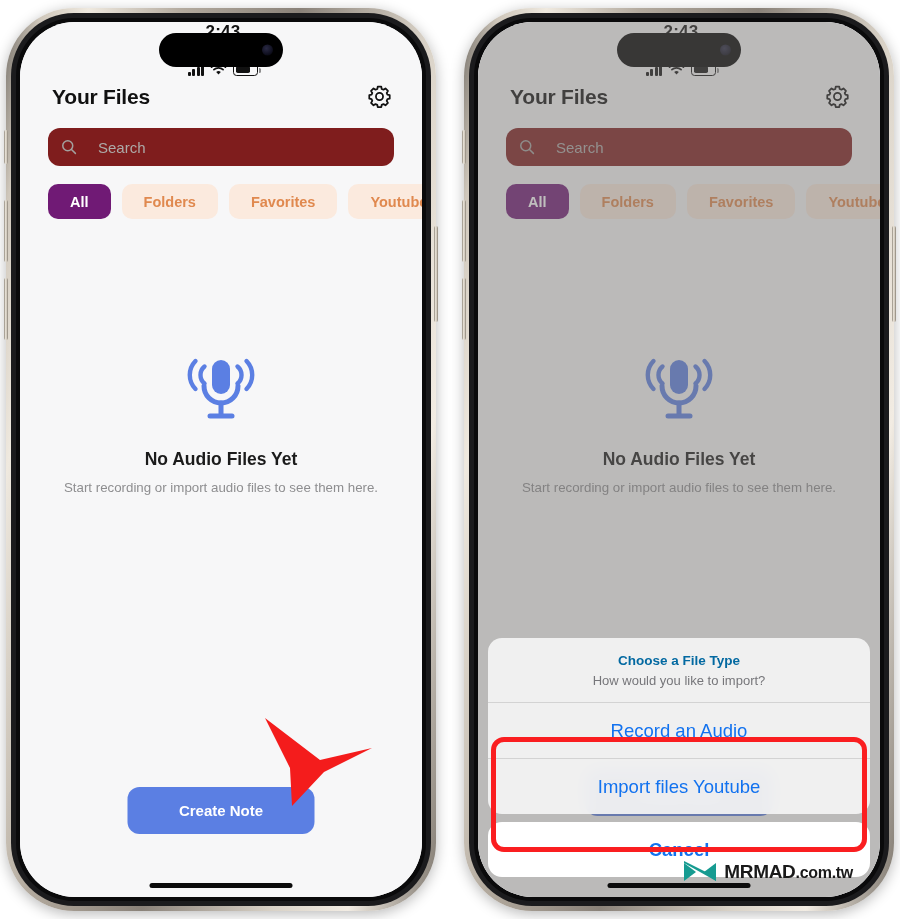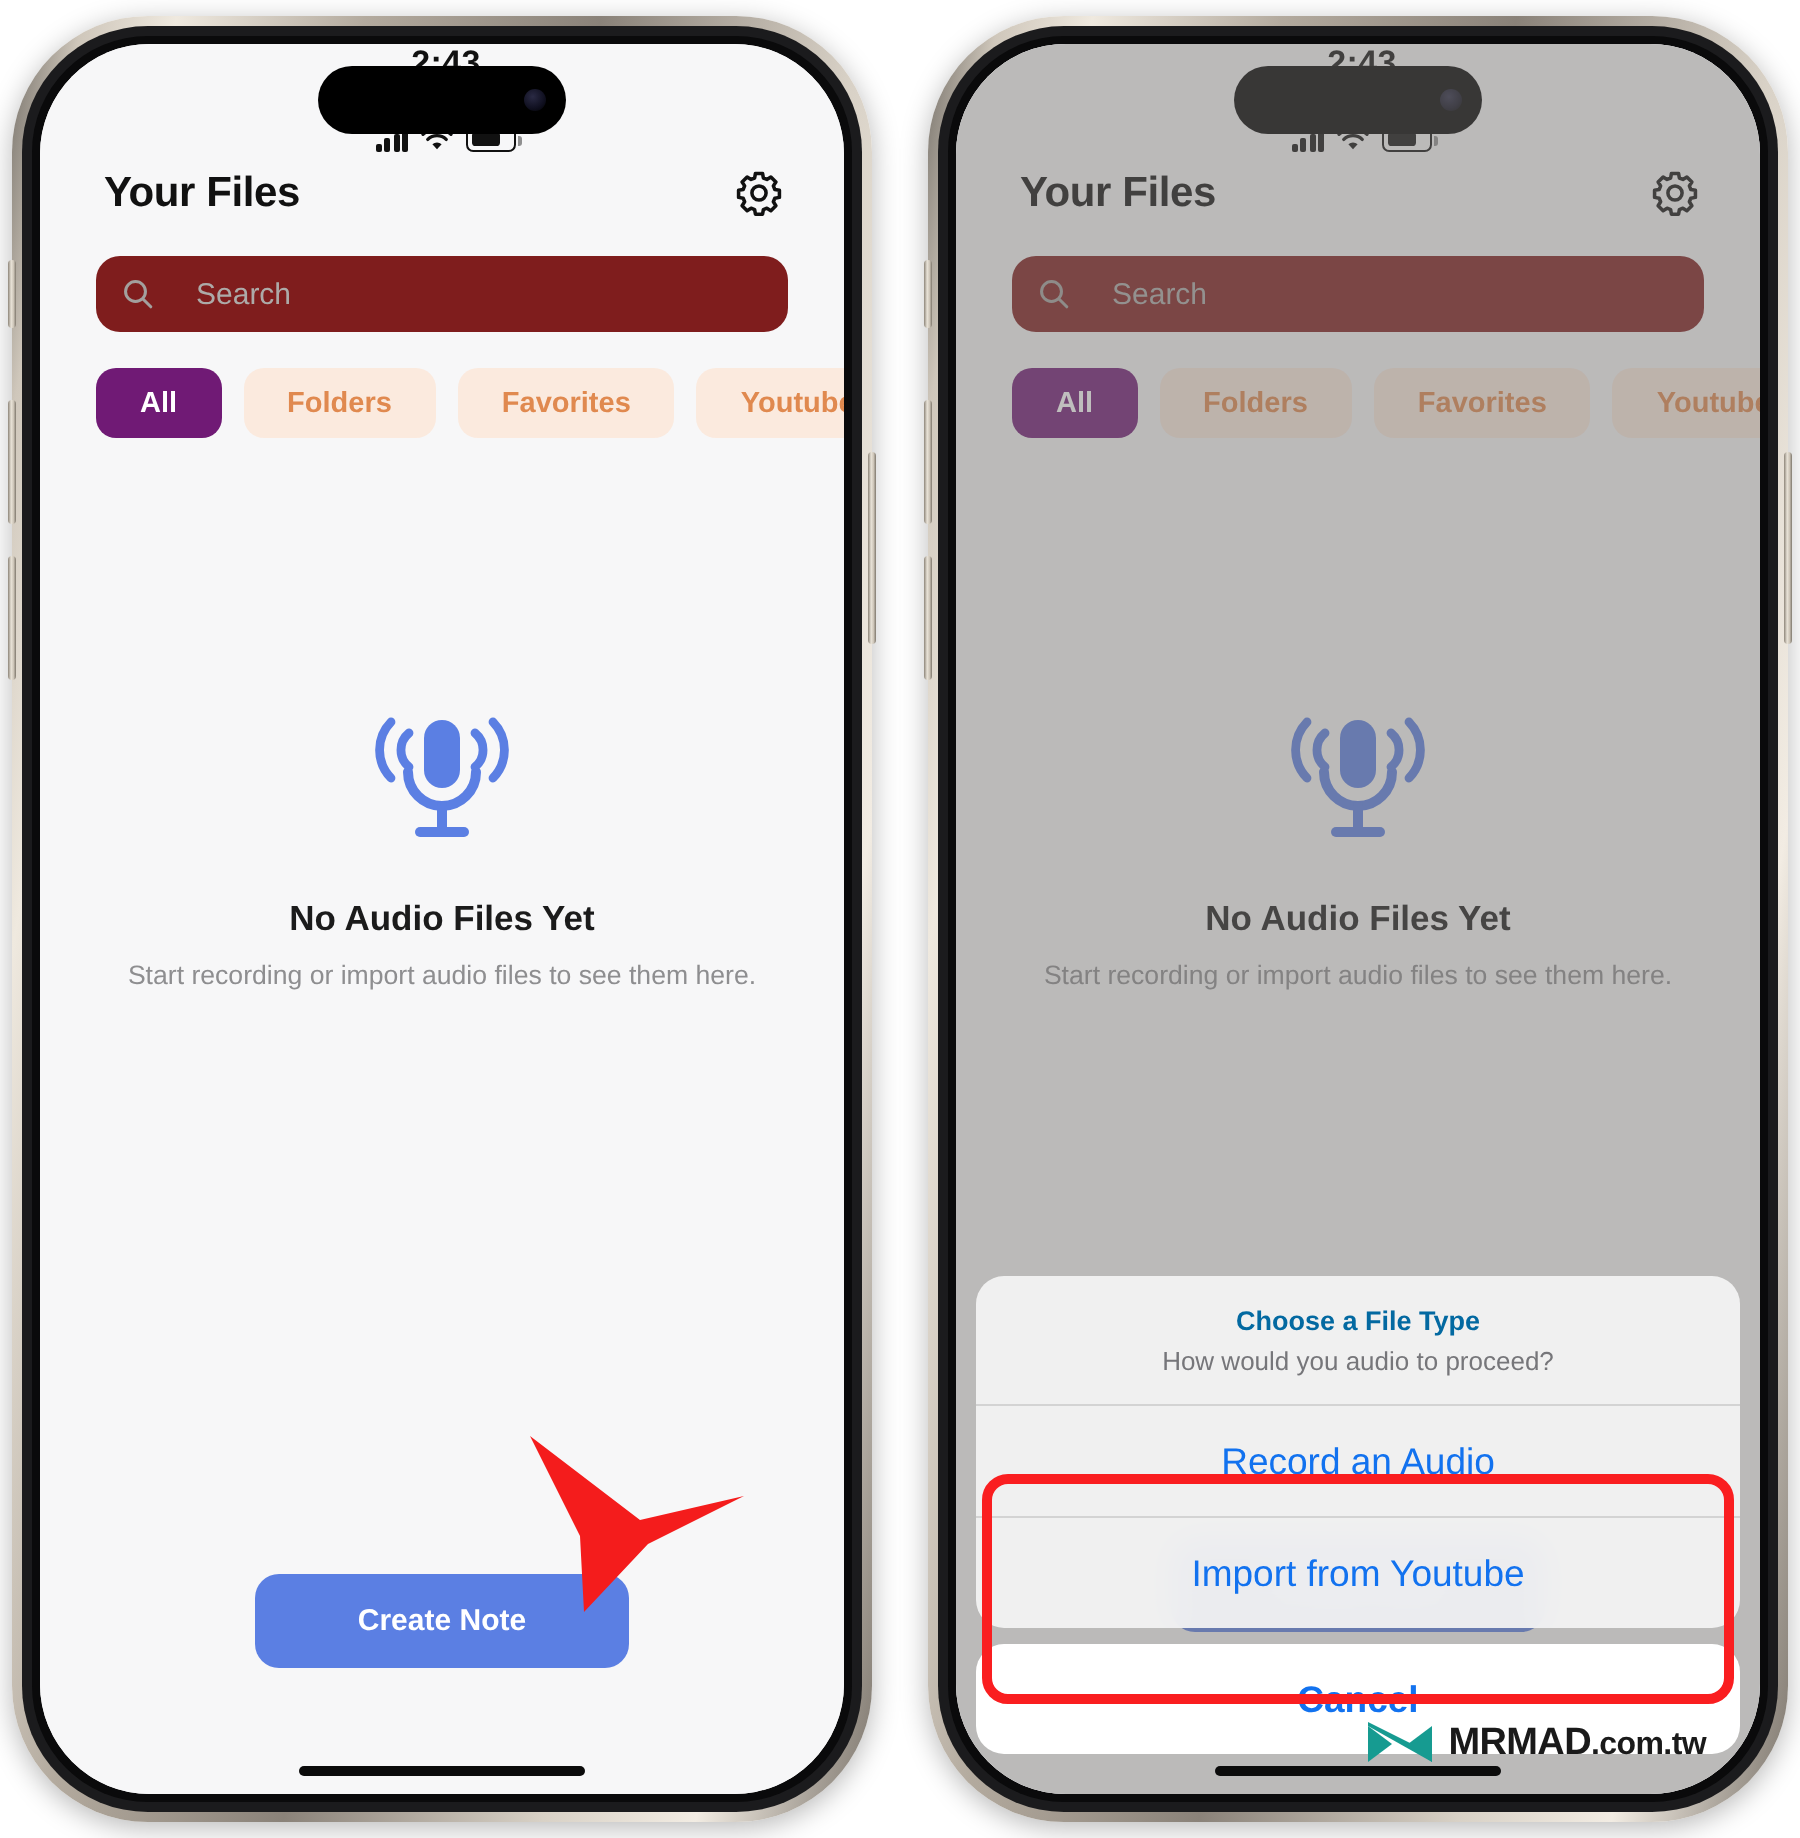--- a/index.html
+++ b/index.html
@@ -329,26 +329,26 @@
         </div>
 
         <div class="ghost-cta">Create Note</div>
 
         <div class="dim"></div>
 
         <div class="sheet-wrap">
           <div class="sheet-group">
             <div class="sheet-head">
               <div class="sheet-title">Choose a File Type</div>
-              <div class="sheet-msg">How would you audio to proceed?</div>
+              <div class="sheet-msg">How would you like to import?</div>
             </div>
             <div class="sheet-sep"></div>
             <div class="sheet-item">Record an Audio</div>
             <div class="sheet-sep"></div>
-            <div class="sheet-item">Import from Youtube</div>
+            <div class="sheet-item">Import files Youtube</div>
           </div>
           <div class="sheet-cancel">Cancel</div>
           <div class="redbox"></div>
         </div>
 
         <div class="home-ind"></div>
       </div>
     </div>
   </div>
 

